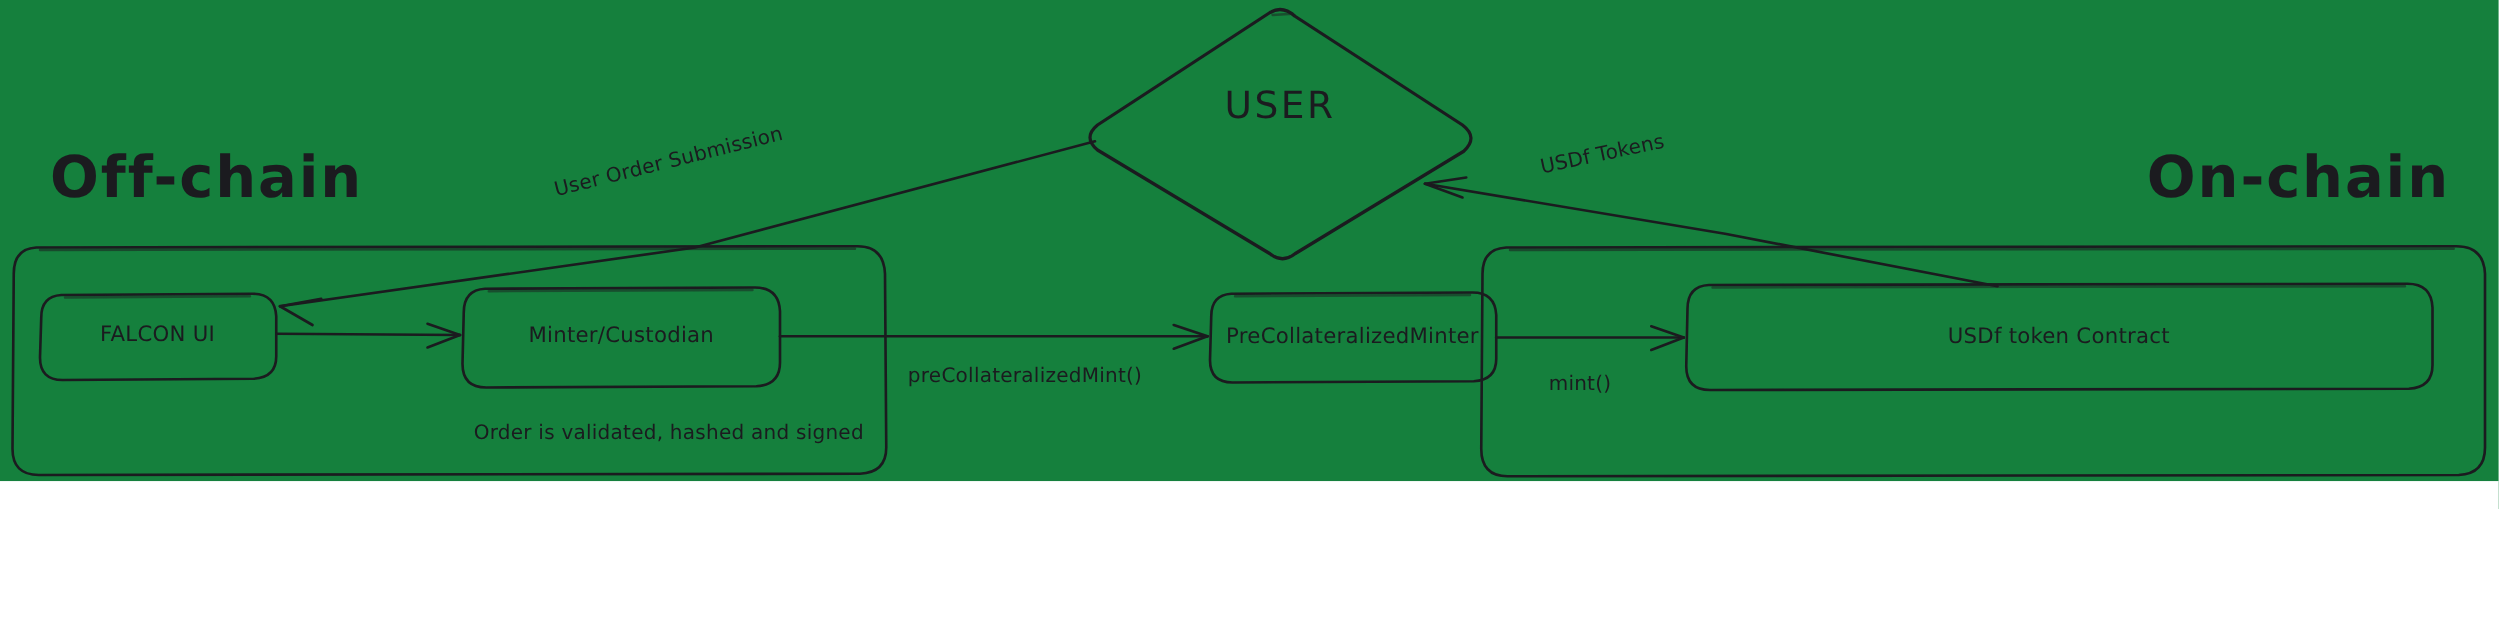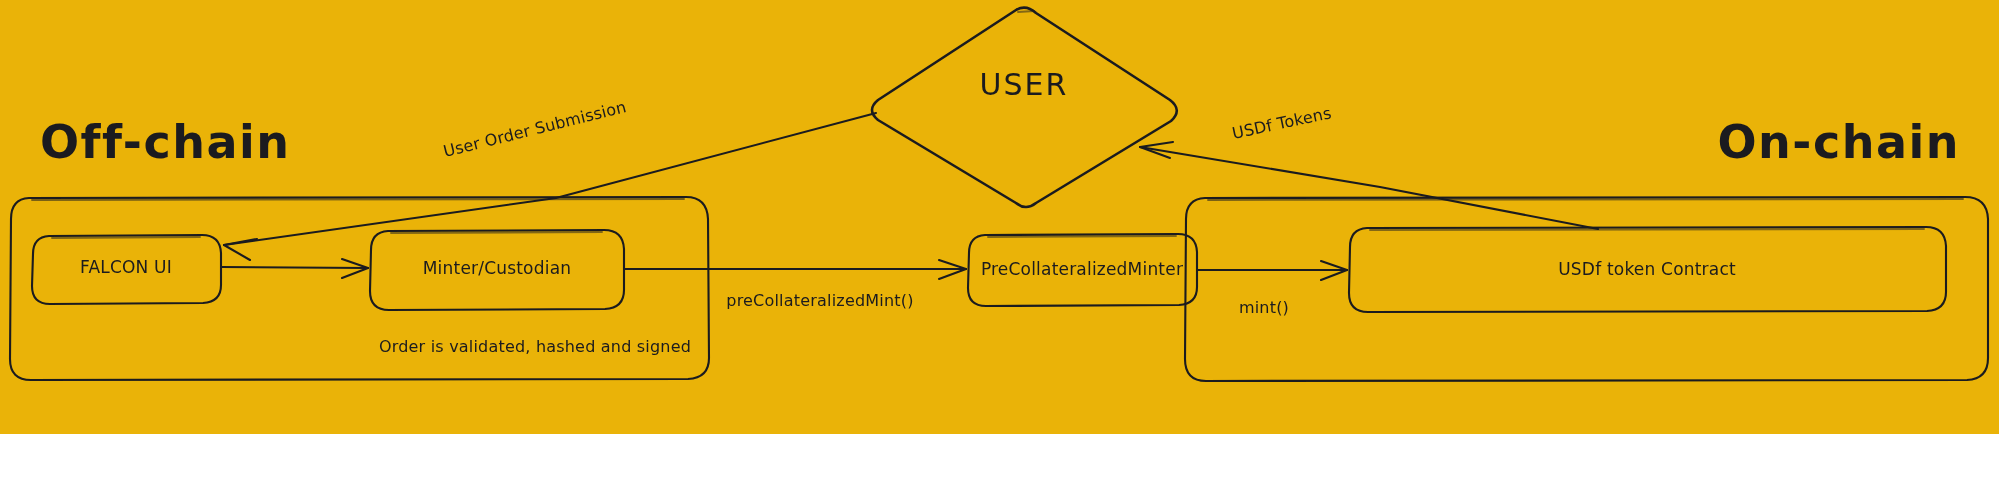--- a/index.html
+++ b/index.html
@@ -3,22 +3,22 @@
 <meta charset="utf-8">
 <style>
   html, body {
     margin: 0;
     padding: 0;
     background: #ffffff;
   }
   #stage {
     position: relative;
     width: 1999px;
-    height: 434px;
-    background: #eab308;
+    height: 385px;
+    background: #15803d;
     overflow: hidden;
     font-family: "DejaVu Sans", sans-serif;
   }
   svg#canvas {
     position: absolute;
     left: 0;
     top: 0;
     width: 1999px;
     height: 499px;
   }

